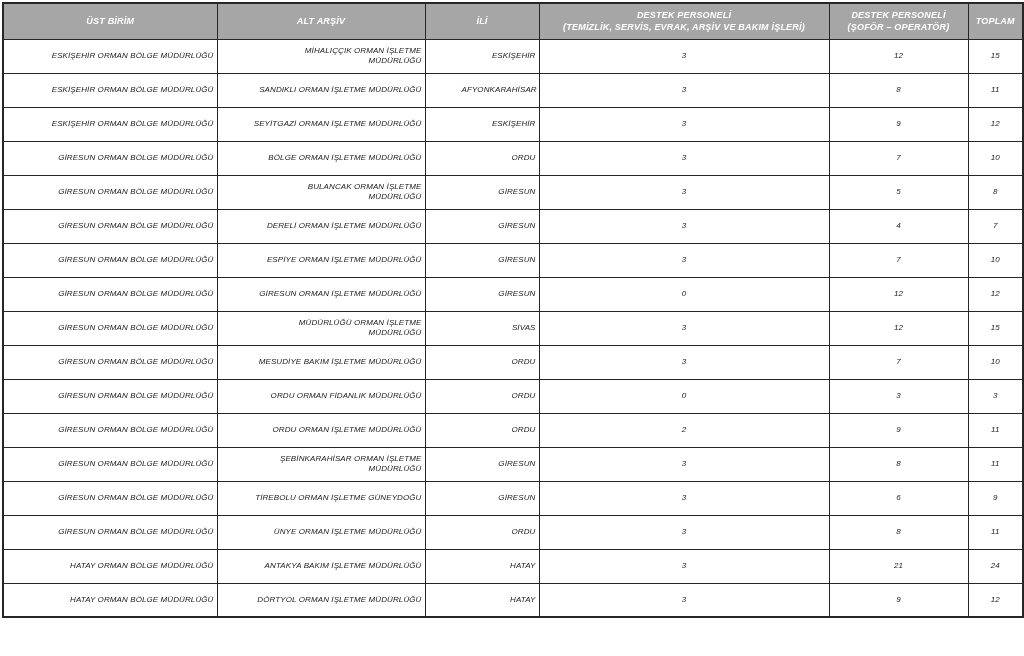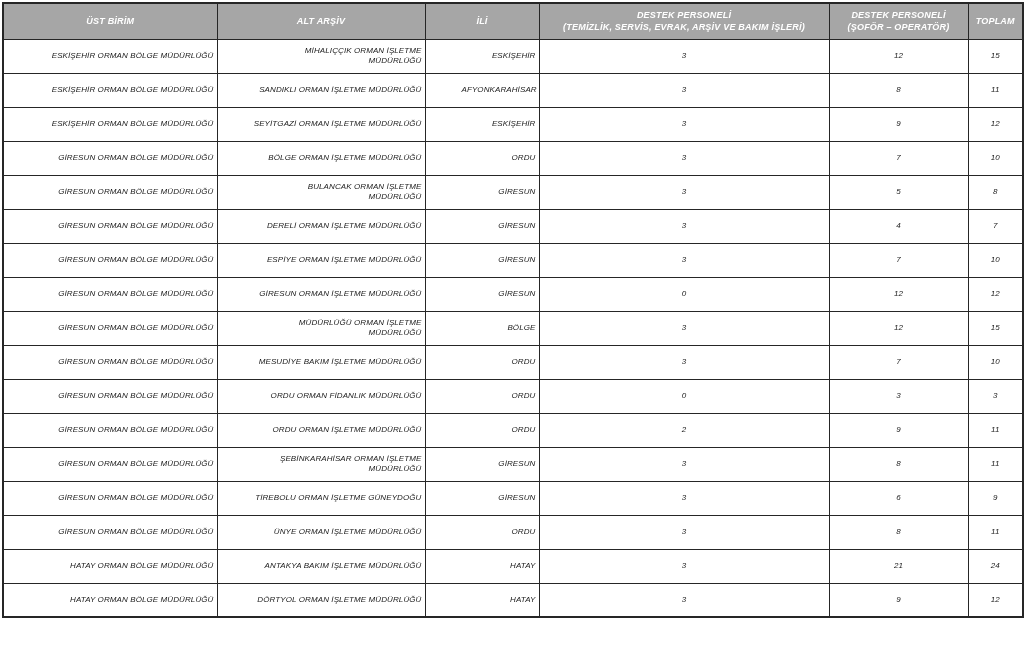--- a/index.html
+++ b/index.html
@@ -142,21 +142,21 @@
           <td class="col-0">GİRESUN ORMAN BÖLGE MÜDÜRLÜĞÜ</td>
           <td class="col-1">GİRESUN ORMAN İŞLETME MÜDÜRLÜĞÜ</td>
           <td class="col-2">GİRESUN</td>
           <td class="col-3">0</td>
           <td class="col-4">12</td>
           <td class="col-5">12</td>
         </tr>
         <tr>
           <td class="col-0">GİRESUN ORMAN BÖLGE MÜDÜRLÜĞÜ</td>
           <td class="col-1">MÜDÜRLÜĞÜ ORMAN İŞLETME MÜDÜRLÜĞÜ</td>
-          <td class="col-2">BÖLGE</td>
+          <td class="col-2">SİVAS</td>
           <td class="col-3">3</td>
           <td class="col-4">12</td>
           <td class="col-5">15</td>
         </tr>
         <tr>
           <td class="col-0">GİRESUN ORMAN BÖLGE MÜDÜRLÜĞÜ</td>
           <td class="col-1">MESUDİYE BAKIM İŞLETME MÜDÜRLÜĞÜ</td>
           <td class="col-2">ORDU</td>
           <td class="col-3">3</td>
           <td class="col-4">7</td>

